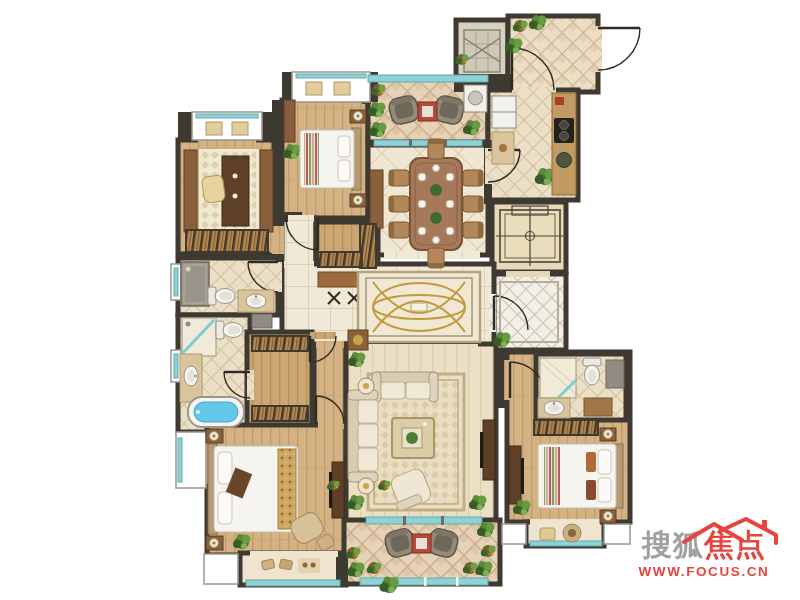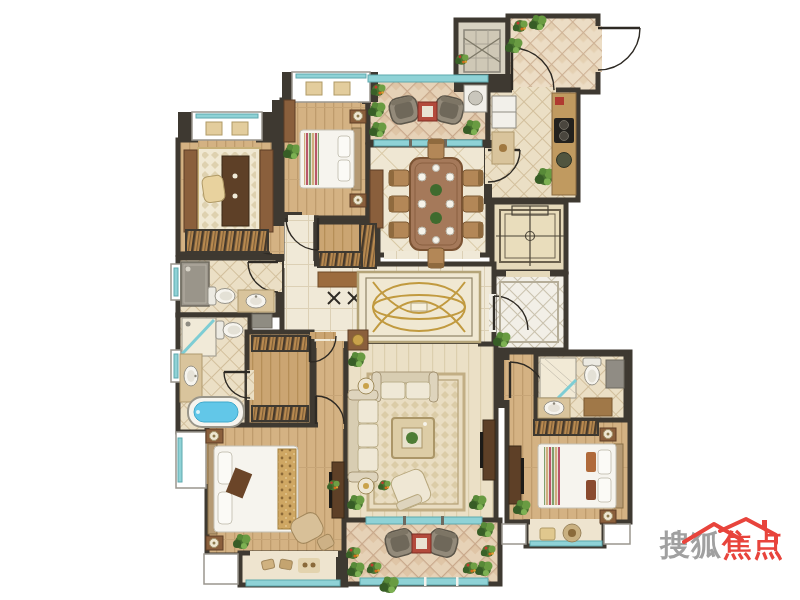--- a/index.html
+++ b/index.html
@@ -9,21 +9,21 @@
   .room{stroke:#3e3931;stroke-width:5;}
   .wallseg{fill:#3e3931;}
   .doorarc{fill:none;stroke:#2e2a24;stroke-width:1.4;}
   .doorleaf{stroke:#2e2a24;stroke-width:2.4;}
   .glass{fill:#8fd2d6;stroke:#5fa9ae;stroke-width:1;}
   .baywin{fill:#ffffff;stroke:#9a968e;stroke-width:1.5;}
   .cushion{fill:#e3cd9d;stroke:#b09a66;stroke-width:1;}
   .counter{fill:#d9c49c;stroke:#b09a6e;stroke-width:1;}
   .darkwood{fill:#5e4027;stroke:#3c2a18;stroke-width:1;}
   .midwood{fill:#8a5f3c;stroke:#5e3f26;stroke-width:1;}
-  #watermark{position:absolute;right:16px;top:528px;width:160px;text-align:right;margin-left:40px;}
+  #watermark{position:absolute;right:16px;top:528px;width:160px;text-align:center;margin-left:40px;}
   #wm-line1{position:relative;font-weight:bold;font-size:30px;line-height:34px;letter-spacing:1px;white-space:nowrap;}
   #wm-gray{color:#a0a0a0;}
   #wm-red{color:#e8443c;position:relative;}
   #wm-roof{position:absolute;left:58px;top:-12px;pointer-events:none;}
   #wm-line2{font-weight:bold;font-size:13.5px;color:#e8443c;letter-spacing:1.6px;margin-top:2px;}
 </style>
 </head>
 <body>
 
 <div id="plan-wrap">
@@ -611,14 +611,15 @@
 
 <div id="watermark">
   <div id="wm-line1">
     <span id="wm-gray">搜狐</span><span id="wm-red">焦点</span>
     <svg id="wm-roof" width="104" height="30" viewBox="0 0 104 30">
       <polyline points="2,26 32,8 60,24" fill="none" stroke="#e8443c" stroke-width="4" stroke-linecap="round" stroke-linejoin="round"></polyline>
       <polyline points="38,15 64,3 94,19 94,27" fill="none" stroke="#e8443c" stroke-width="4" stroke-linecap="round" stroke-linejoin="round"></polyline>
       <rect x="80" y="4" width="5" height="8" fill="#e8443c"></rect>
     </svg>
   </div>
+  <div id="wm-line2">WWW.FOCUS.CN</div>
 </div>
 </div>
 
 </body></html>

